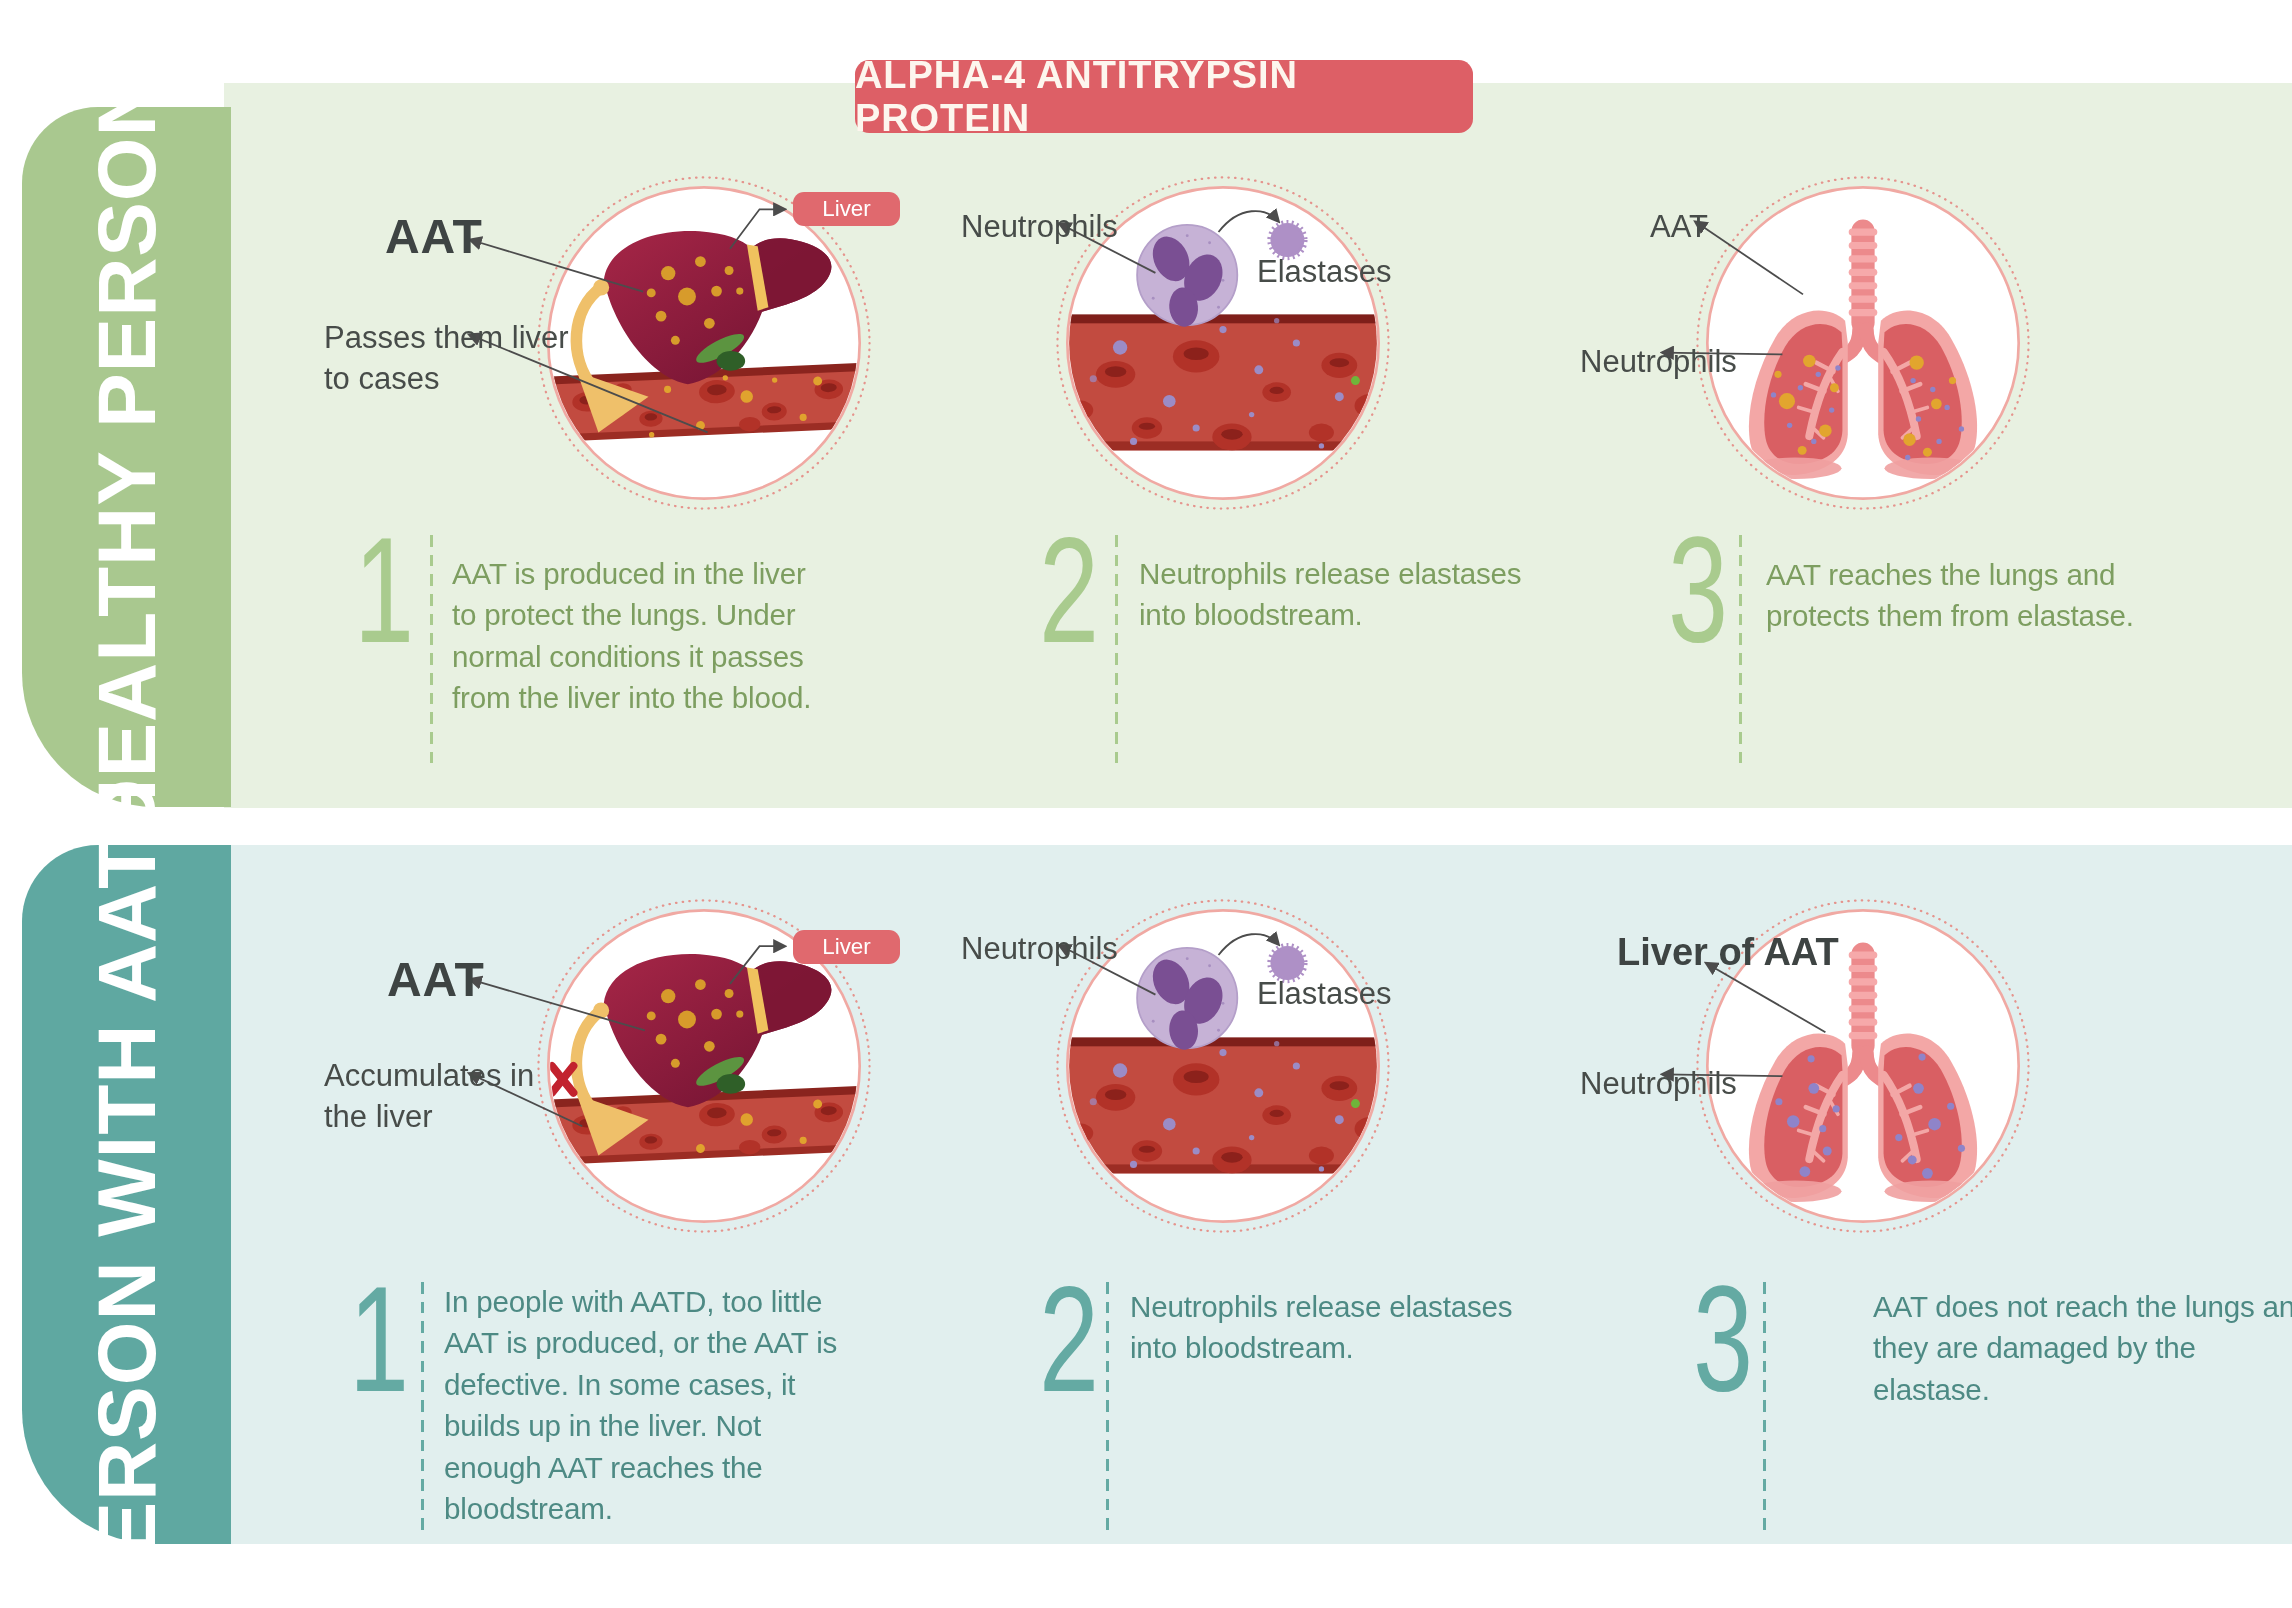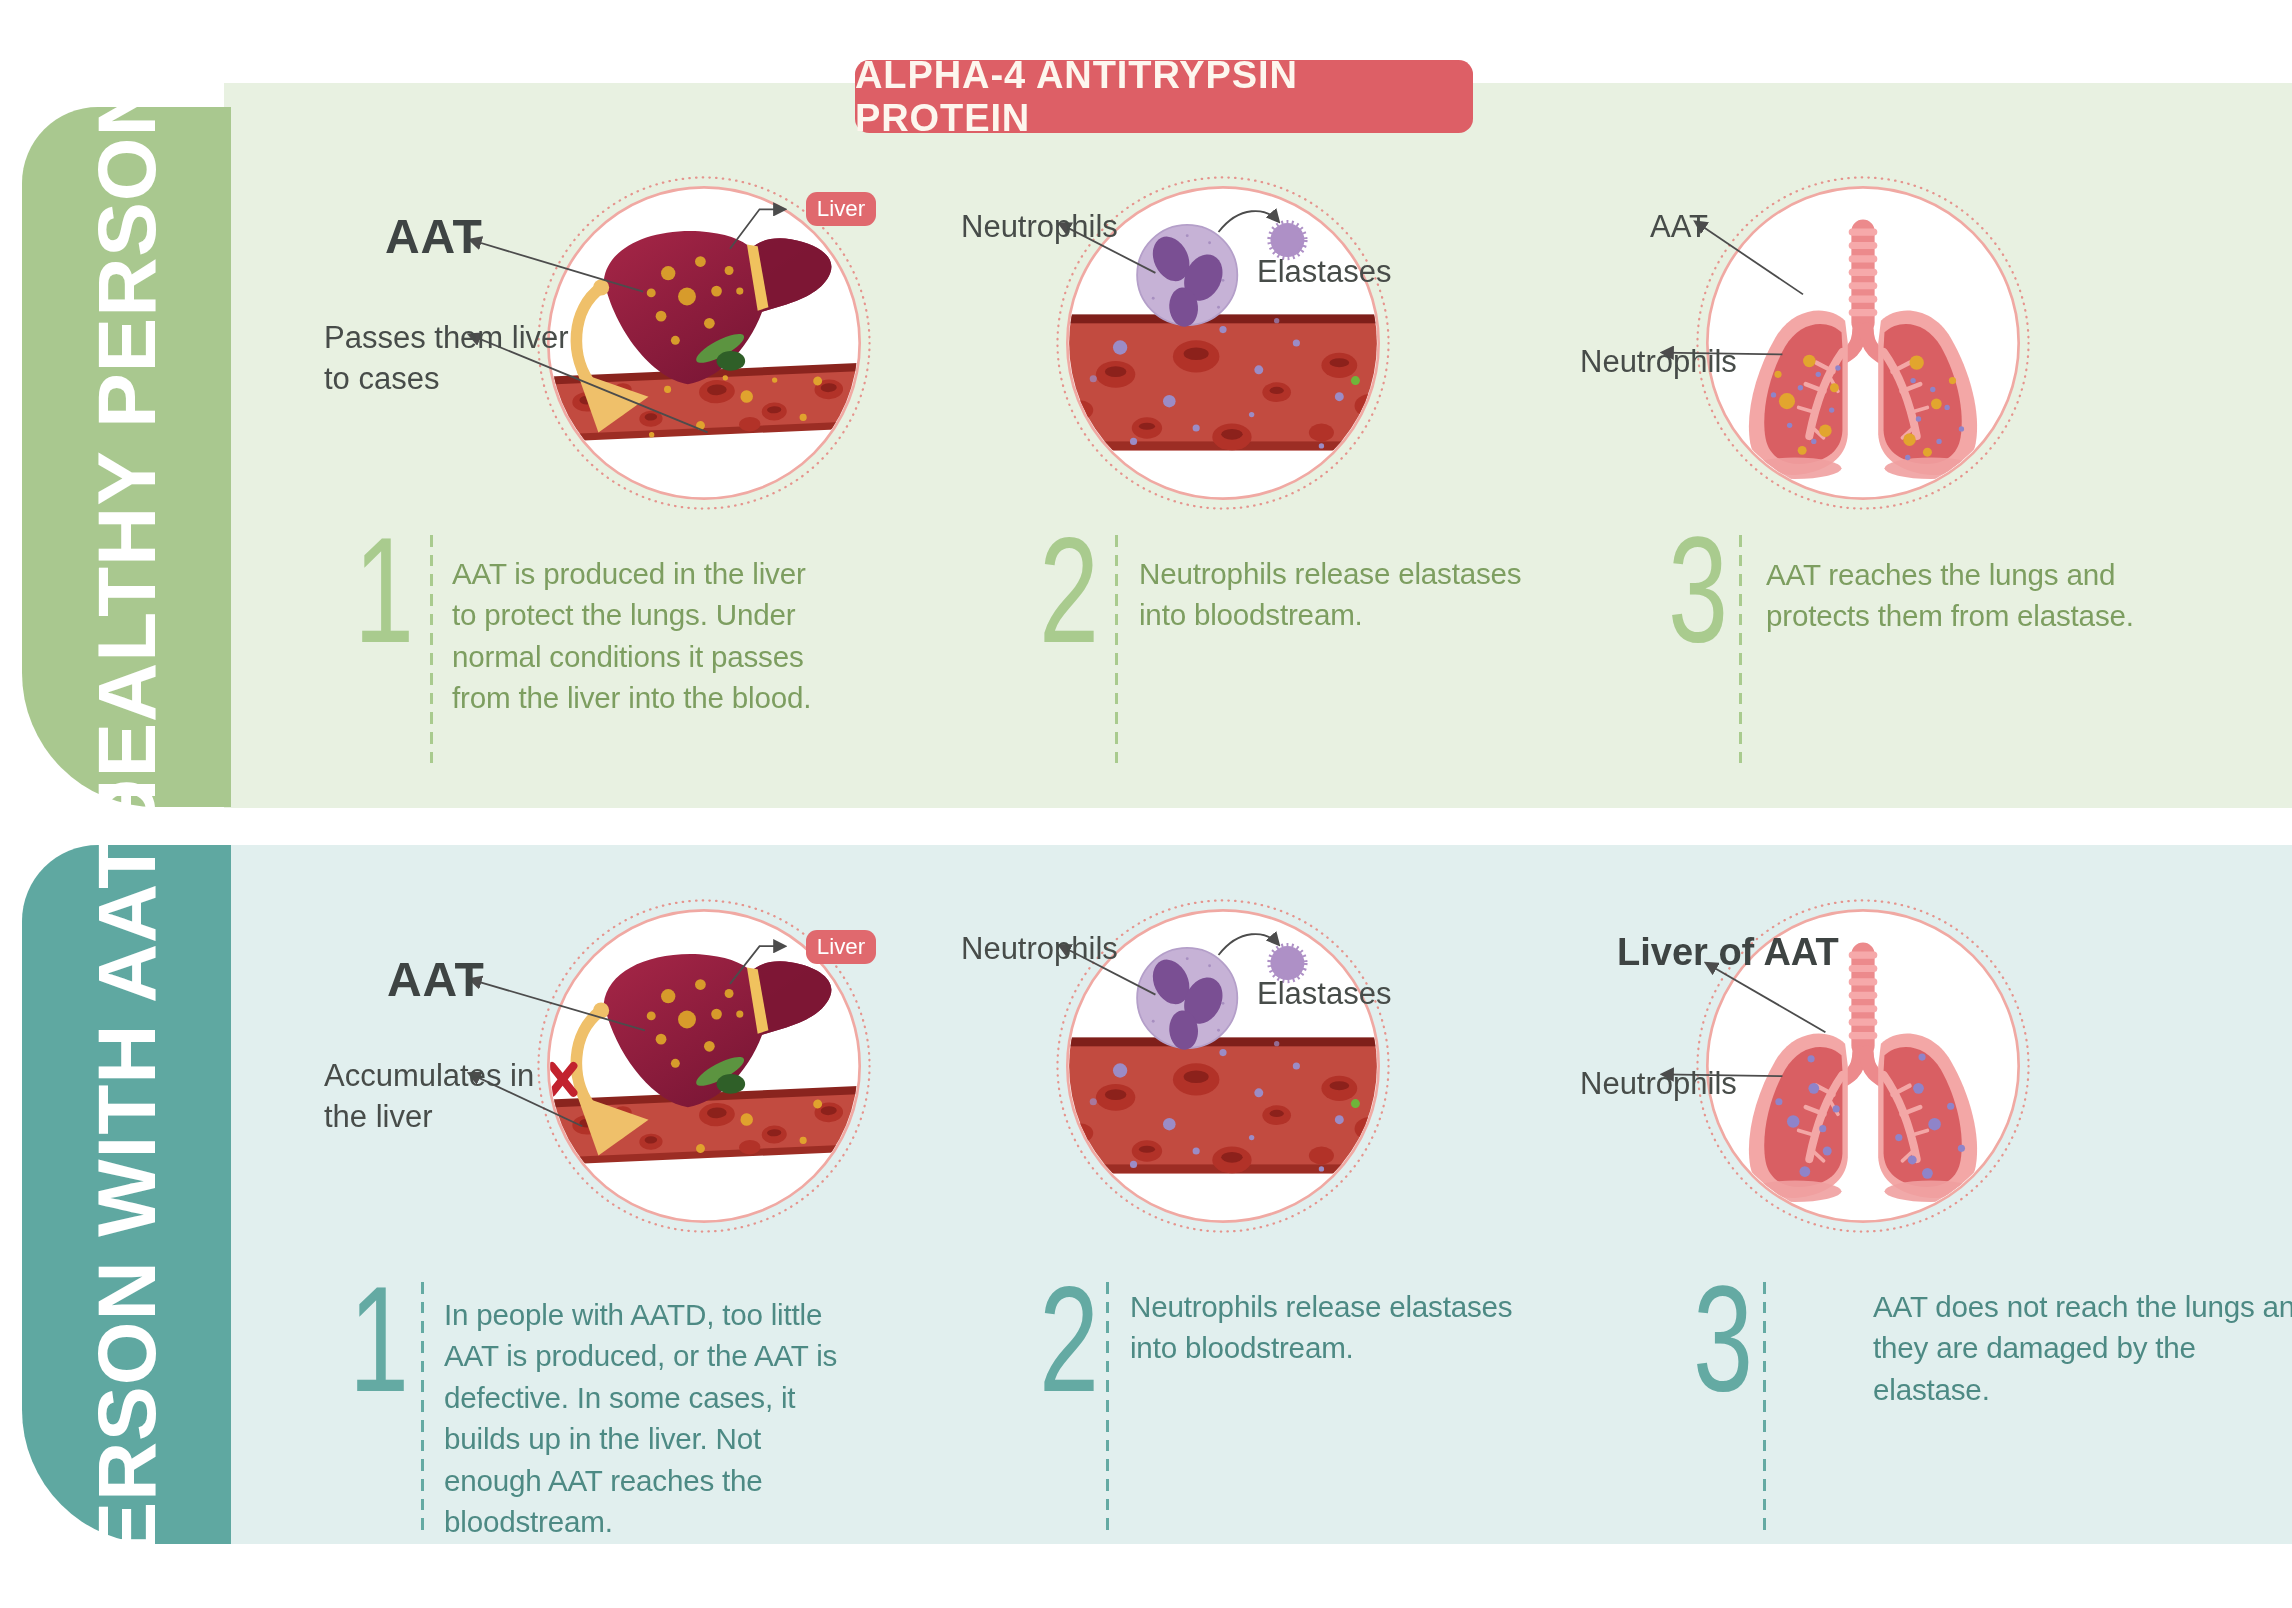--- a/index.html
+++ b/index.html
@@ -26,22 +26,22 @@
     transform:translate(-50%,-50%) rotate(-90deg);
     white-space:nowrap;color:#ffffff;font-size:82px;font-weight:bold;letter-spacing:0.9px;}
 
   
   .fig{position:absolute;width:340px;height:340px;}
 
   
   .lbl{position:absolute;color:#474c49;font-size:31px;line-height:1.32;z-index:12;}
   .lbl-big{color:#3e4443;font-size:48px;font-weight:bold;letter-spacing:0.9px;}
   .lbl-med{color:#3e4443;font-size:38px;font-weight:bold;}
-  .organ-badge{position:absolute;width:70px;height:34px;background:#e0696e;border-radius:11px;
-    color:#ffffff;font-size:22.4px;display:flex;align-items:center;justify-content:center;z-index:12;margin-left:13px;}
+  .organ-badge{position:absolute;width:107px;height:34px;background:#e0696e;border-radius:11px;
+    color:#ffffff;font-size:22.4px;display:flex;align-items:center;justify-content:center;z-index:12;}
 
   
   .overlay{position:absolute;inset:0;z-index:11;pointer-events:none;}
 
   
   .step-num{position:absolute;font-size:150px;line-height:0.86;font-weight:normal;
     transform:scaleX(0.72);transform-origin:left top;}
   .panel-healthy .step-num{color:#a9cb8e;}
   .panel-aatd .step-num{color:#64aaa3;}
   .step-dash{position:absolute;width:2.7px;
@@ -538,21 +538,21 @@
       <line x1="650" y1="314" x2="524" y2="255" marker-end="url(#ah)"></line>
       <polyline points="815,155 848,113 876,113" marker-end="url(#ah)"></polyline>
       <line x1="1290" y1="167" x2="1183" y2="112" marker-end="url(#ah)"></line>
       <line x1="2038" y1="209" x2="1905" y2="132" marker-end="url(#ah)"></line>
       <line x1="1990" y1="258" x2="1856" y2="256" marker-end="url(#ah)"></line>
     </g>
   </svg>
 
   <div class="step-num" style="left:349px;top:430px">1</div>
   <div class="step-dash" style="left:421px;top:437px;height:251px"></div>
-  <div class="step-text" style="left:444px;top:449px;width:394px">In people with AATD, too little AAT is produced, or the AAT is defective. In some cases, it builds up in the liver. Not enough AAT reaches the bloodstream.</div>
+  <div class="step-text" style="left:444px;top:436px;width:394px">In people with AATD, too little AAT is produced, or the AAT is defective. In some cases, it builds up in the liver. Not enough AAT reaches the bloodstream.</div>
 
   <div class="step-num" style="left:1039px;top:430px">2</div>
   <div class="step-dash" style="left:1106px;top:437px;height:251px"></div>
   <div class="step-text" style="left:1130px;top:441px;width:394px">Neutrophils release elastases into bloodstream.</div>
 
   <div class="step-num" style="left:1693px;top:430px">3</div>
   <div class="step-dash" style="left:1763px;top:437px;height:251px"></div>
   <div class="step-text" style="left:1873px;top:441px;width:439px">AAT does not reach the lungs and they are damaged by the elastase.</div>
 </div>
 

